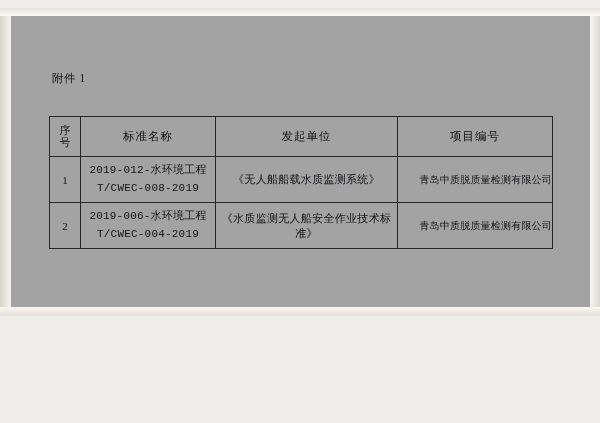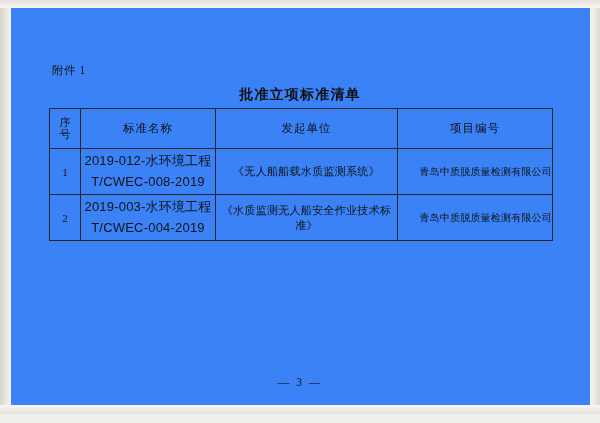--- a/index.html
+++ b/index.html
@@ -8,24 +8,25 @@
   }
   body {
     width: 600px;
     height: 423px;
     background: #f0eeea;
     font-family: "Liberation Serif", serif;
   }
   .page {
     position: relative;
     width: 600px;
-    height: 414px;
-    background: #3b82f6;
+    height: 308px;
+    background: #a3a3a3;
     box-sizing: border-box;
     overflow: hidden;
+    margin-top: 8px;
   }
   .page-edge-left {
     position: absolute;
     left: 0; top: 0; bottom: 0;
     width: 11px;
     background: linear-gradient(to right, #d8d4cc, #f7f5f1);
   }
   .page-edge-right {
     position: absolute;
     right: 0; top: 0; bottom: 0;
@@ -106,22 +107,22 @@
     color: #121317;
   }
   td.seq {
     text-align: center;
     font-size: 11px;
   }
   td.code {
     text-align: center;
     padding: 0 4px;
     line-height: 1.55;
-    font-family: Liberation Sans, sans-serif;
-    font-size: 13px;
+    font-family: Liberation Mono, monospace;
+    font-size: 11px;
     letter-spacing: 0.2px;
   }
   td.code .line2 { display: block; }
   td.name {
     text-align: center;
     font-size: 11px;
     letter-spacing: 0.3px;
     font-family: Liberation Mono, monospace;
   }
   td.org {
@@ -147,21 +148,20 @@
 <body>
 
 <div class="page">
   <div class="page-edge-left"></div>
   <div class="page-edge-right"></div>
   <div class="page-edge-top"></div>
   <div class="page-edge-bottom"></div>
 
   <div class="attachment-label">附件 1</div>
 
-  <div class="doc-title">批准立项标准清单</div>
 
   <table class="std-table">
     <colgroup>
       <col class="col-seq">
       <col class="col-code">
       <col class="col-name">
       <col class="col-org">
     </colgroup>
     <thead>
       <tr>
@@ -180,21 +180,21 @@
         <td class="code">
           <span>2019-012-水环境工程</span>
           <span class="line2">T/CWEC-008-2019</span>
         </td>
         <td class="name">《无人船船载水质监测系统》</td>
         <td class="org">青岛中质脱质量检测有限公司</td>
       </tr>
       <tr>
         <td class="seq">2</td>
         <td class="code">
-          <span>2019-003-水环境工程</span>
+          <span>2019-006-水环境工程</span>
           <span class="line2">T/CWEC-004-2019</span>
         </td>
         <td class="name">《水质监测无人船安全作业技术标准》</td>
         <td class="org">青岛中质脱质量检测有限公司</td>
       </tr>
     </tbody>
   </table>
 
   <div class="page-number">— 3 —</div>
 </div>

